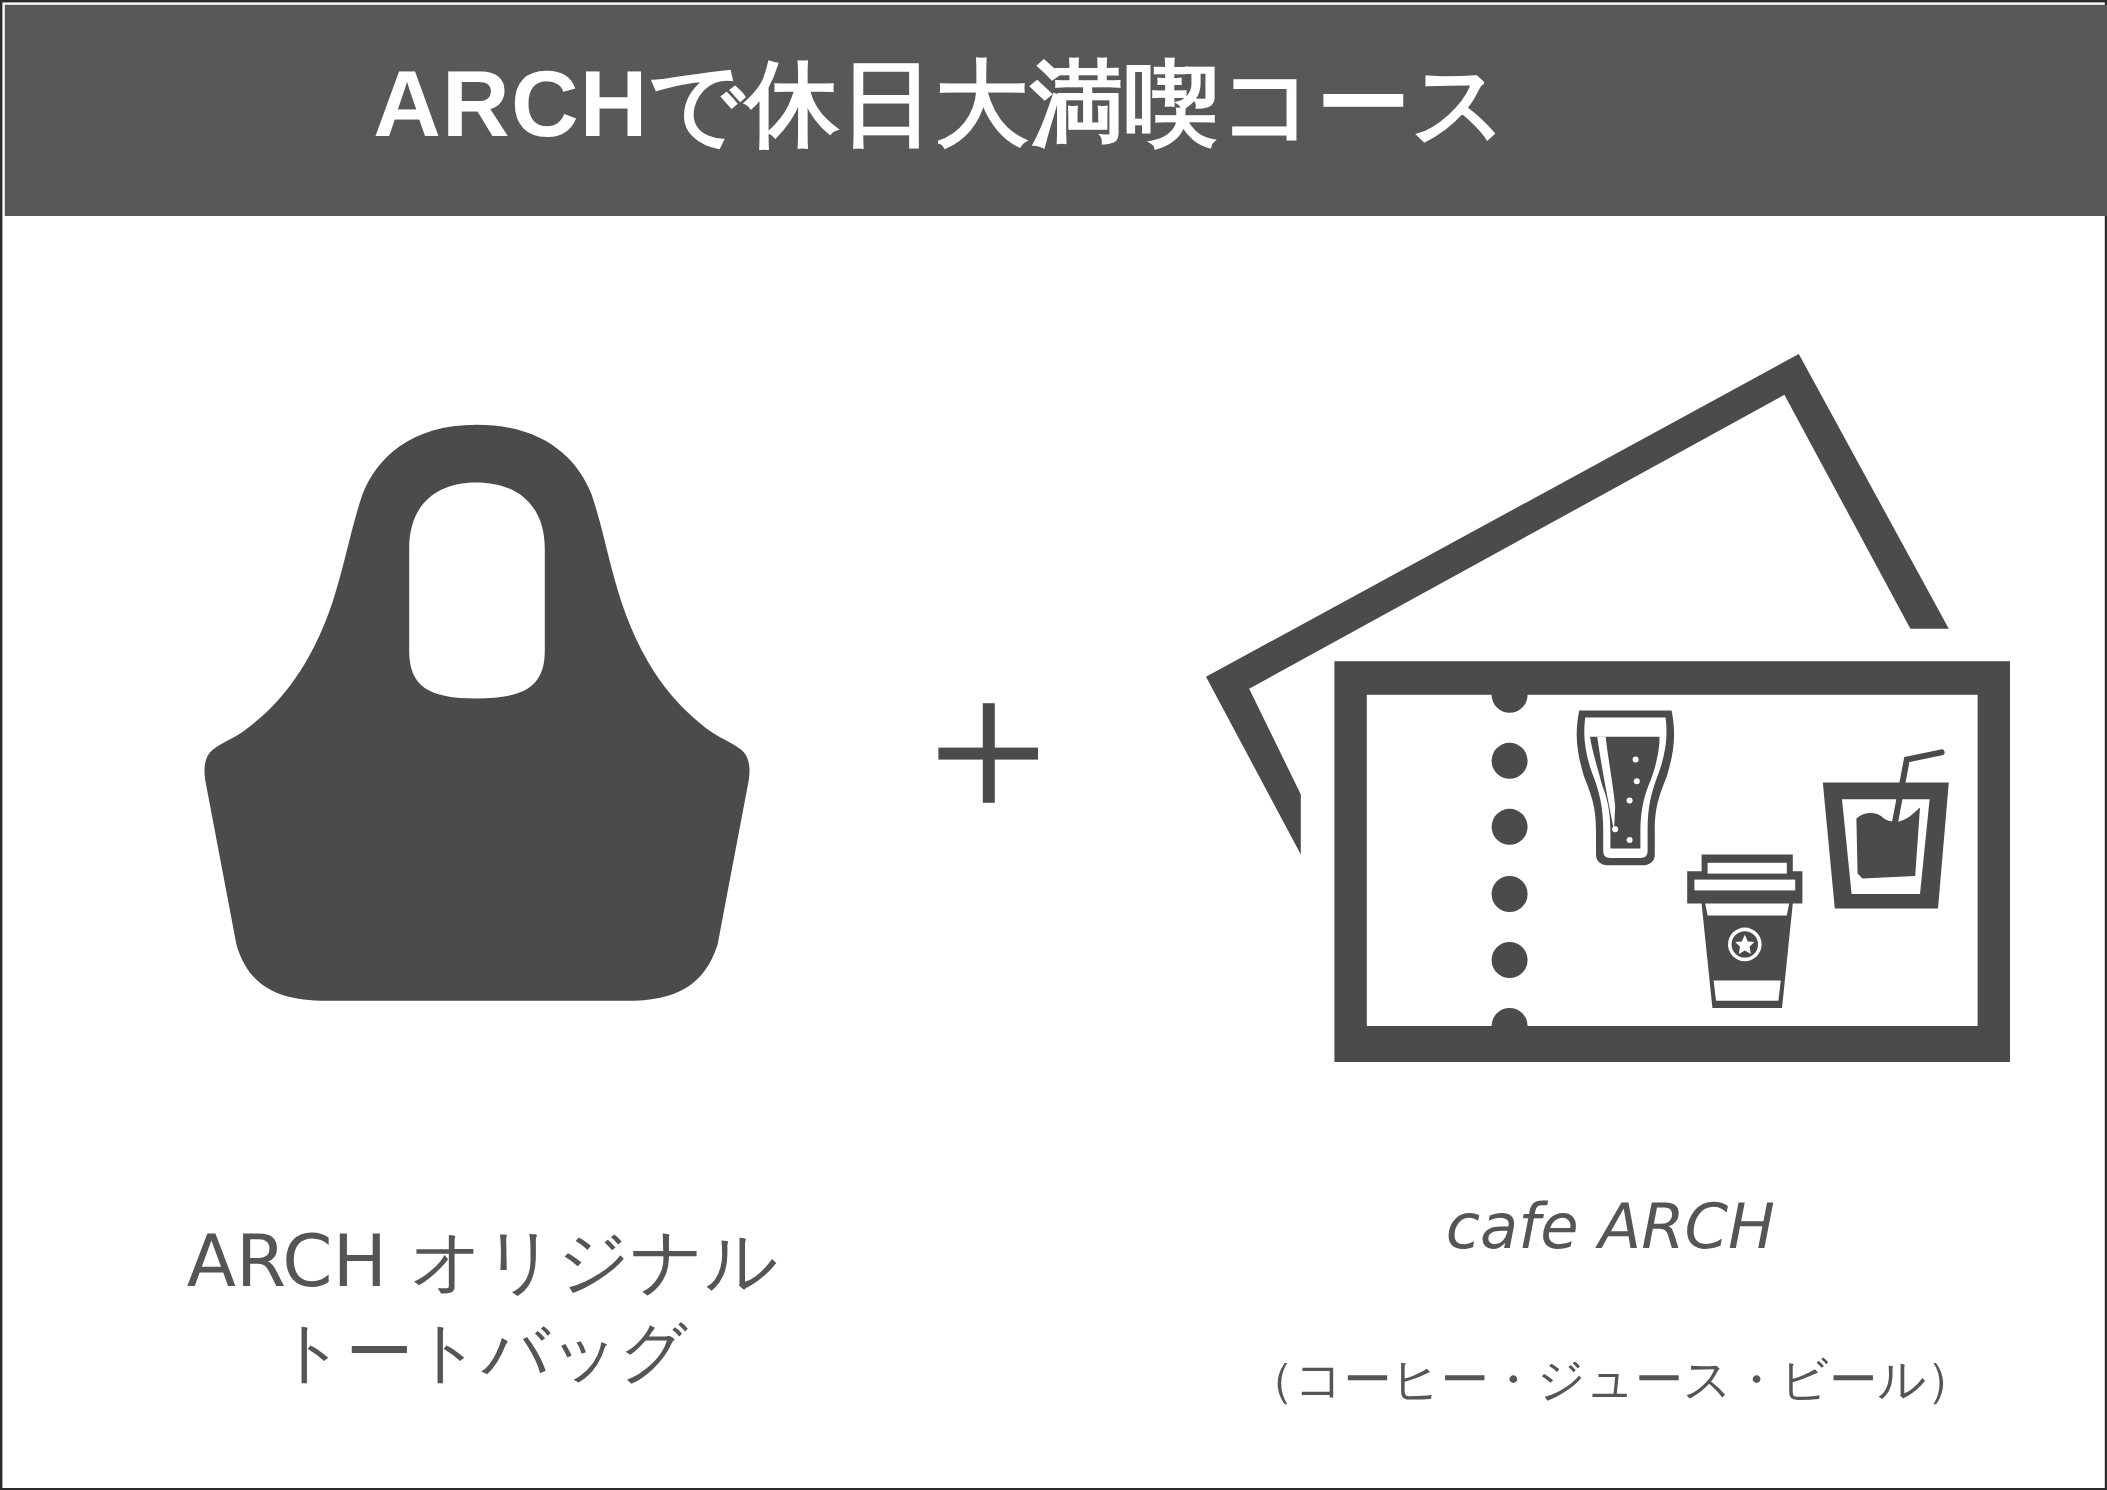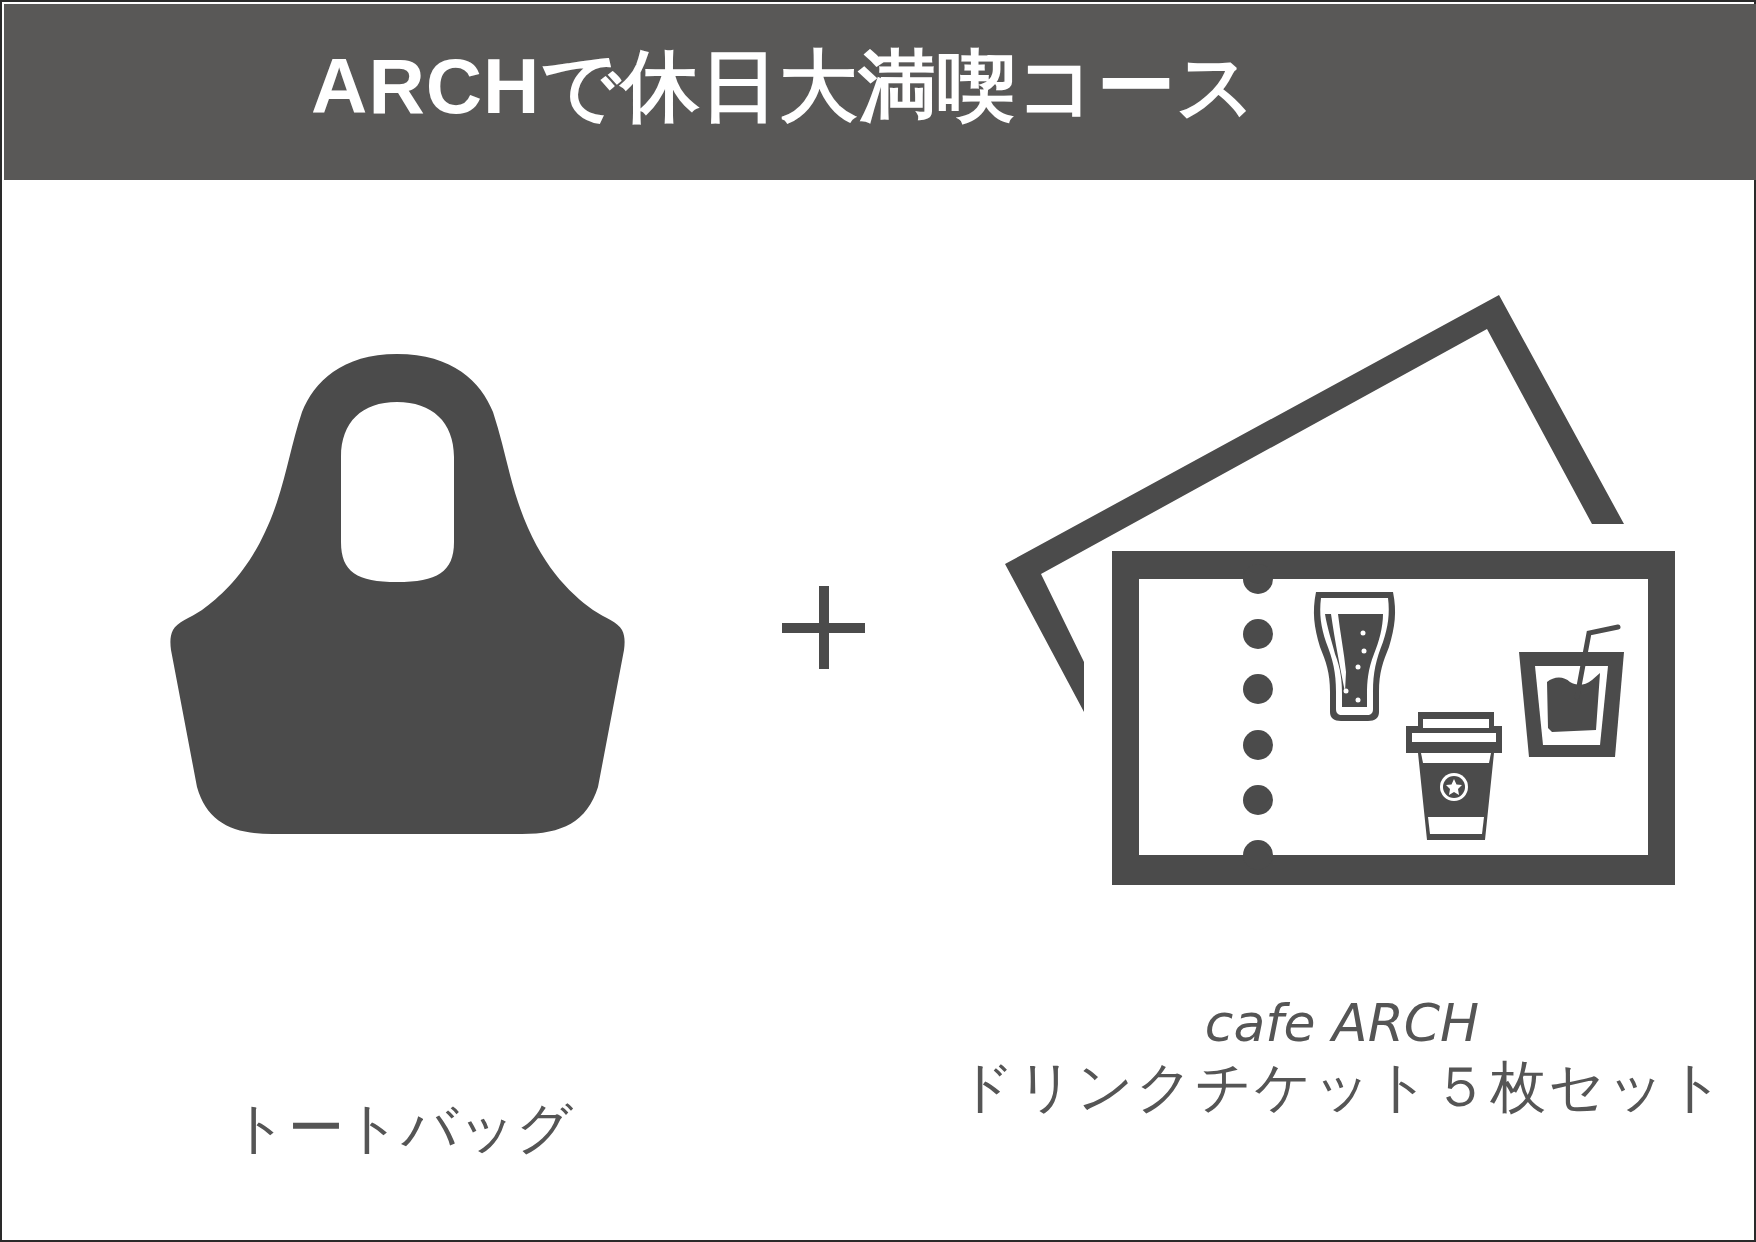--- a/index.html
+++ b/index.html
@@ -116,18 +116,19 @@
     </g>
 
     <g>
       <path fill="#4b4b4b" d="M1517 650 L1622 650 L1613 755 L1527 755 Z"></path>
       <path fill="#ffffff" d="M1533 664 L1606 664 L1598 743 L1541 743 Z"></path>
       <path fill="#4b4b4b" d="M1545 680 C1552 674 1562 674 1568 680 C1575 684 1582 684 1590 678 L1598 671 L1594 728 L1550 730 L1546 726 Z"></path>
       <path fill="none" stroke="#4b4b4b" stroke-width="5" stroke-linecap="round" d="M1575 695 L1587 631 L1616 625"></path>
     </g>
   </svg>
 
+  <div class="caption cap-bag-1">ARCH オリジナル</div>
   <div class="caption cap-bag-2">トートバッグ</div>
 
   <div class="caption cap-t-1">cafe ARCH</div>
-  <div class="caption cap-t-2">ドリンクチケット５枚セット</div>
+  <div class="caption cap-t-3">（コーヒー・ジュース・ビール）</div>
 
 </div>
 
 </body></html>

